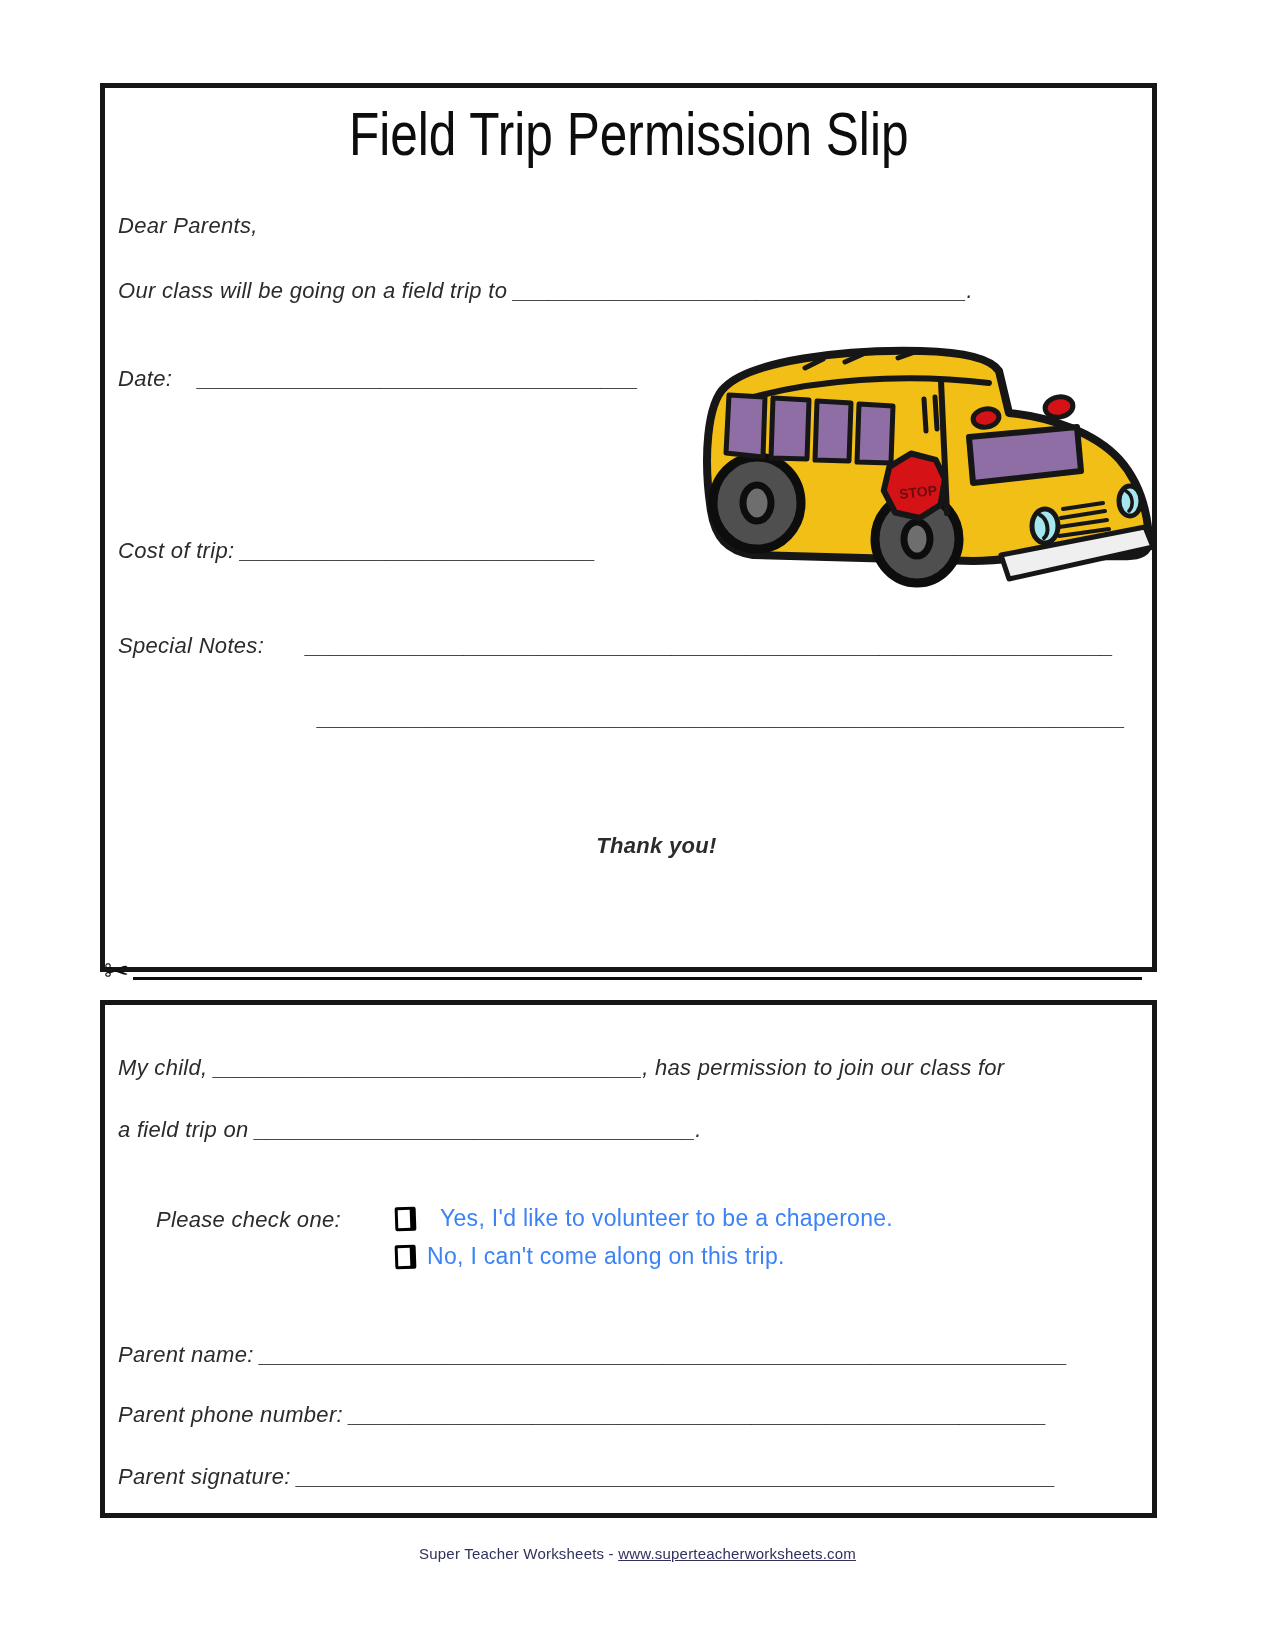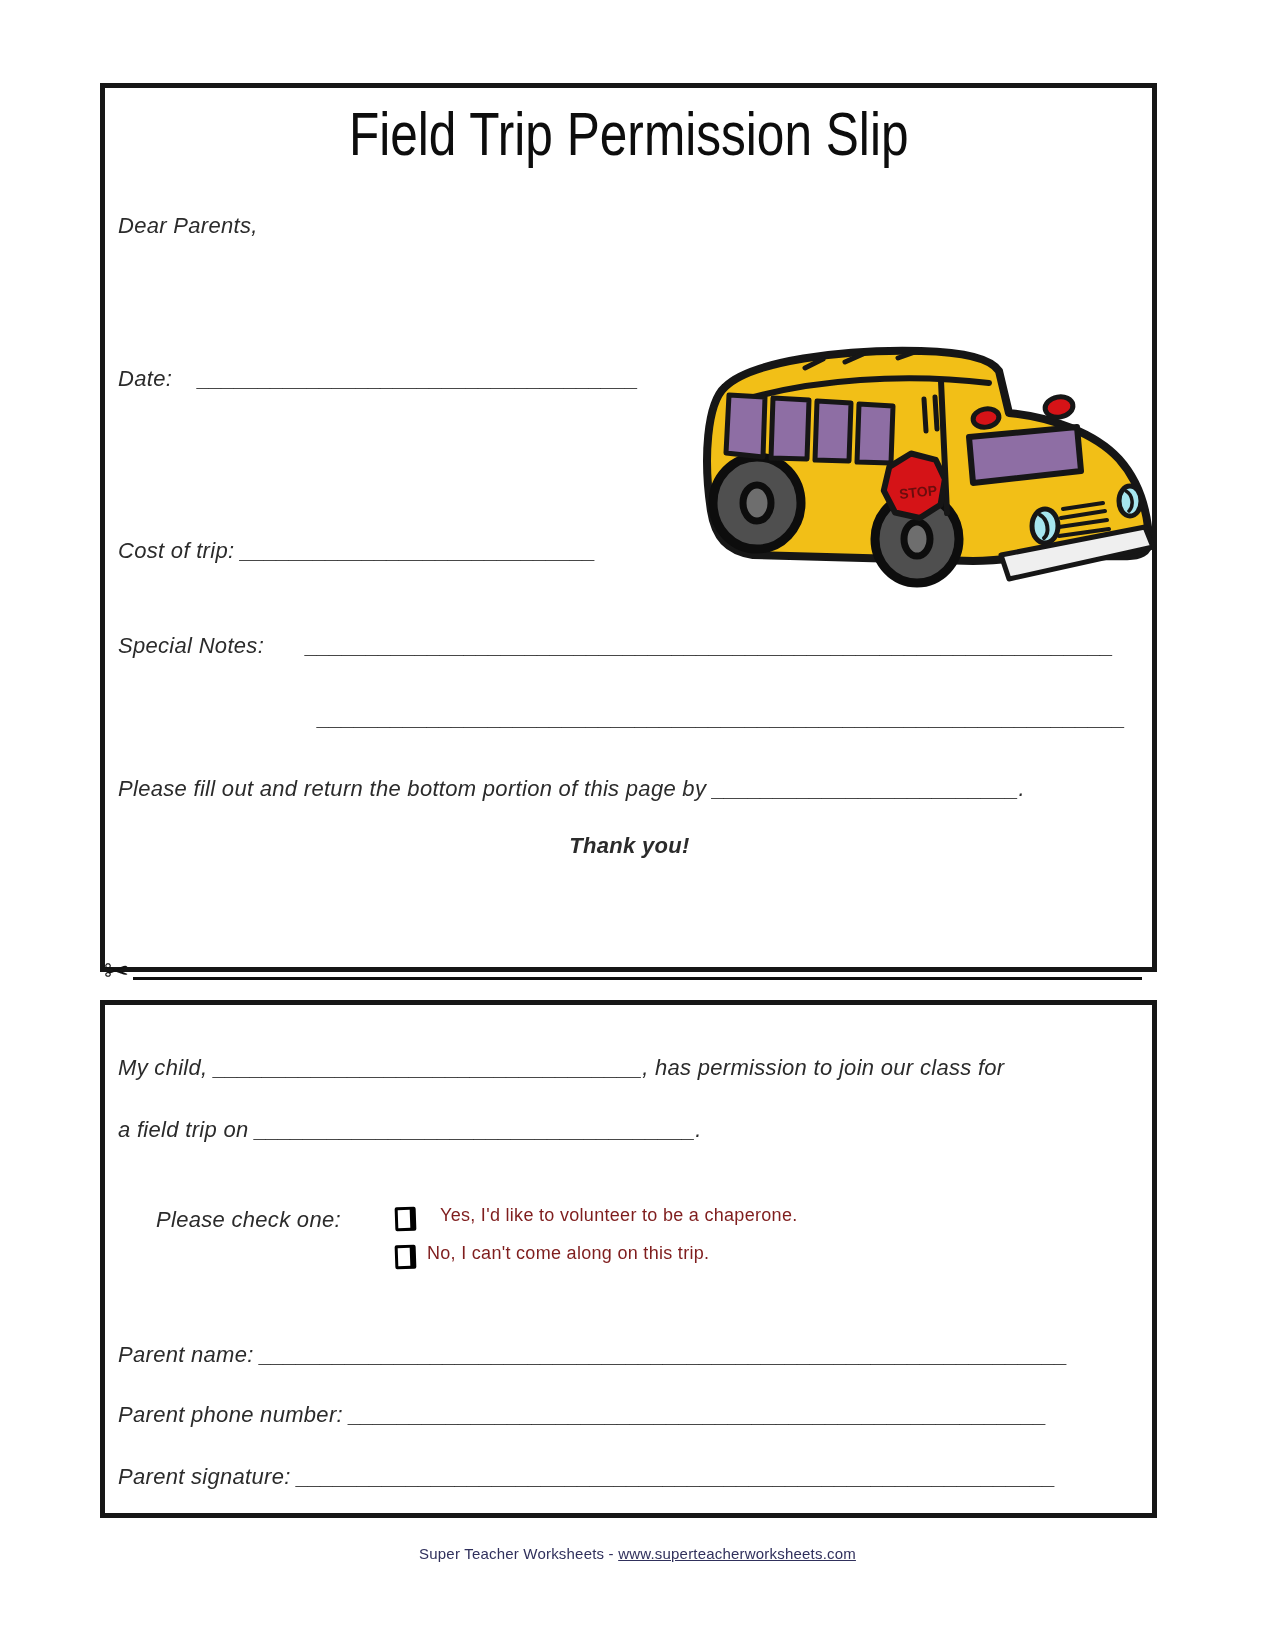--- a/index.html
+++ b/index.html
@@ -16,60 +16,60 @@
   .blank{letter-spacing:0;color:#222;}
   .gap-lg{display:inline-block;width:26px;}
   .gap-md{display:inline-block;width:42px;}
   .center{left:0;width:100%;text-align:center;}
   .bold{font-weight:700;}
   .bus-wrap{position:absolute;left:588px;top:253px;width:468px;height:252px;}
   .cutline{position:absolute;left:100px;top:950px;width:1042px;height:44px;}
   .scissors{position:absolute;left:4px;top:6px;font-family:"DejaVu Sans",sans-serif;font-size:30px;color:#111;line-height:1;}
   .cutrule{position:absolute;left:33px;top:27px;width:calc(100% - 33px);border-top:3px solid #0f0f0f;height:0;}
   .chk{display:inline-block;position:absolute;width:12px;height:18px;border:3px solid #000;border-right-width:6px;border-radius:2px;transform:rotate(-2deg);background:#fff;}
-  .opt-text{position:absolute;margin:0;font-size:18px;letter-spacing:.3px;white-space:nowrap;color:#7f1d1d;}
+  .opt-text{position:absolute;margin:0;font-size:23px;letter-spacing:.3px;white-space:nowrap;color:#3b82f6;}
   .footer{position:absolute;top:1545px;left:0;width:100%;text-align:center;font-size:15px;letter-spacing:.2px;color:#30305c;}
   .footer a{color:#30305c;cursor:pointer;}
 </style>
 </head>
 <body>
 
 <div class="page">
 
   <section class="box top-box">
 
     <h1 class="title"><span class="title-inner">Field Trip Permission Slip</span></h1>
 
     <p class="line" style="top:123px;left:12px;">
       <span>Dear Parents,</span>
     </p>
 
+    <p class="line" style="top:188px;left:12px;">
+      <span>Our class will be going on a field trip to </span><span class="blank">_____________________________________</span><span>.</span>
+    </p>
 
     <p class="line" style="top:276px;left:12px;">
       <span>Date:</span><span class="gap-lg"></span><span class="blank">____________________________________</span>
     </p>
 
 
     <p class="line" style="top:448px;left:12px;">
       <span>Cost of trip: </span><span class="blank">_____________________________</span>
     </p>
 
     <p class="line" style="top:543px;left:12px;">
       <span>Special Notes:</span><span class="gap-md"></span><span class="blank">__________________________________________________________________</span>
     </p>
 
     <p class="line" style="top:615px;left:212px;">
       <span class="blank">__________________________________________________________________</span>
     </p>
 
-    <p class="line" style="top:686px;left:12px;">
-      <span>Please fill out and return the bottom portion of this page by </span><span class="blank">_________________________</span><span>.</span>
-    </p>
 
-    <p class="line center bold" style="top:743px;">
+    <p class="line center bold" style="top:743px;padding-left:27px;">
       <span>Thank you!</span>
     </p>
 
     <div class="bus-wrap">
       <svg viewBox="0 0 468 252" width="468" height="252" xmlns="http://www.w3.org/2000/svg">
 
         <path d="M18,170 C10,118 14,62 32,46 C58,20 150,8 228,10 C272,11 298,18 306,30 L316,72
              C358,76 402,92 426,118 C444,138 452,162 455,186 L456,198 C457,212 446,216 430,215
              L330,216 C300,220 280,220 280,220 L60,214 C34,210 22,196 18,170 Z" fill="#F2BF17" stroke="#161616" stroke-width="8" stroke-linejoin="round"></path>
 

